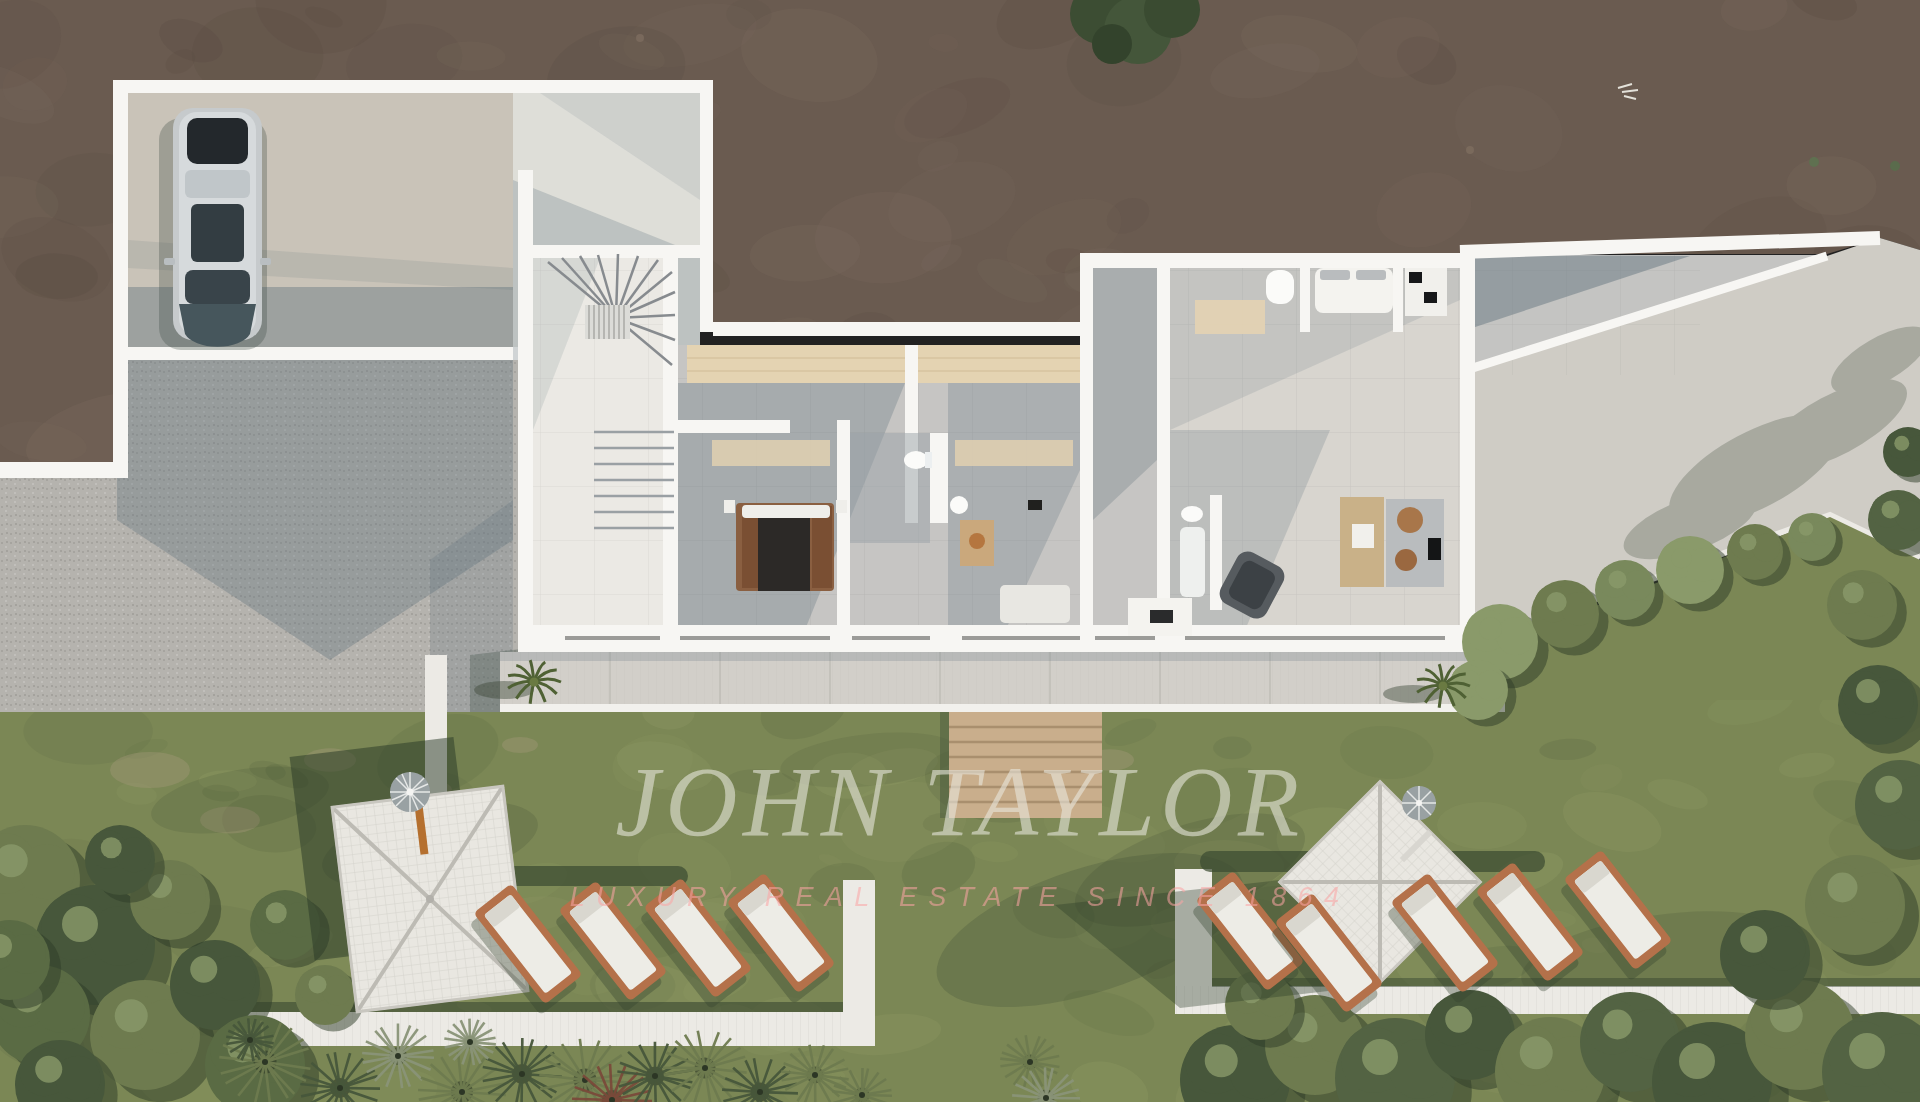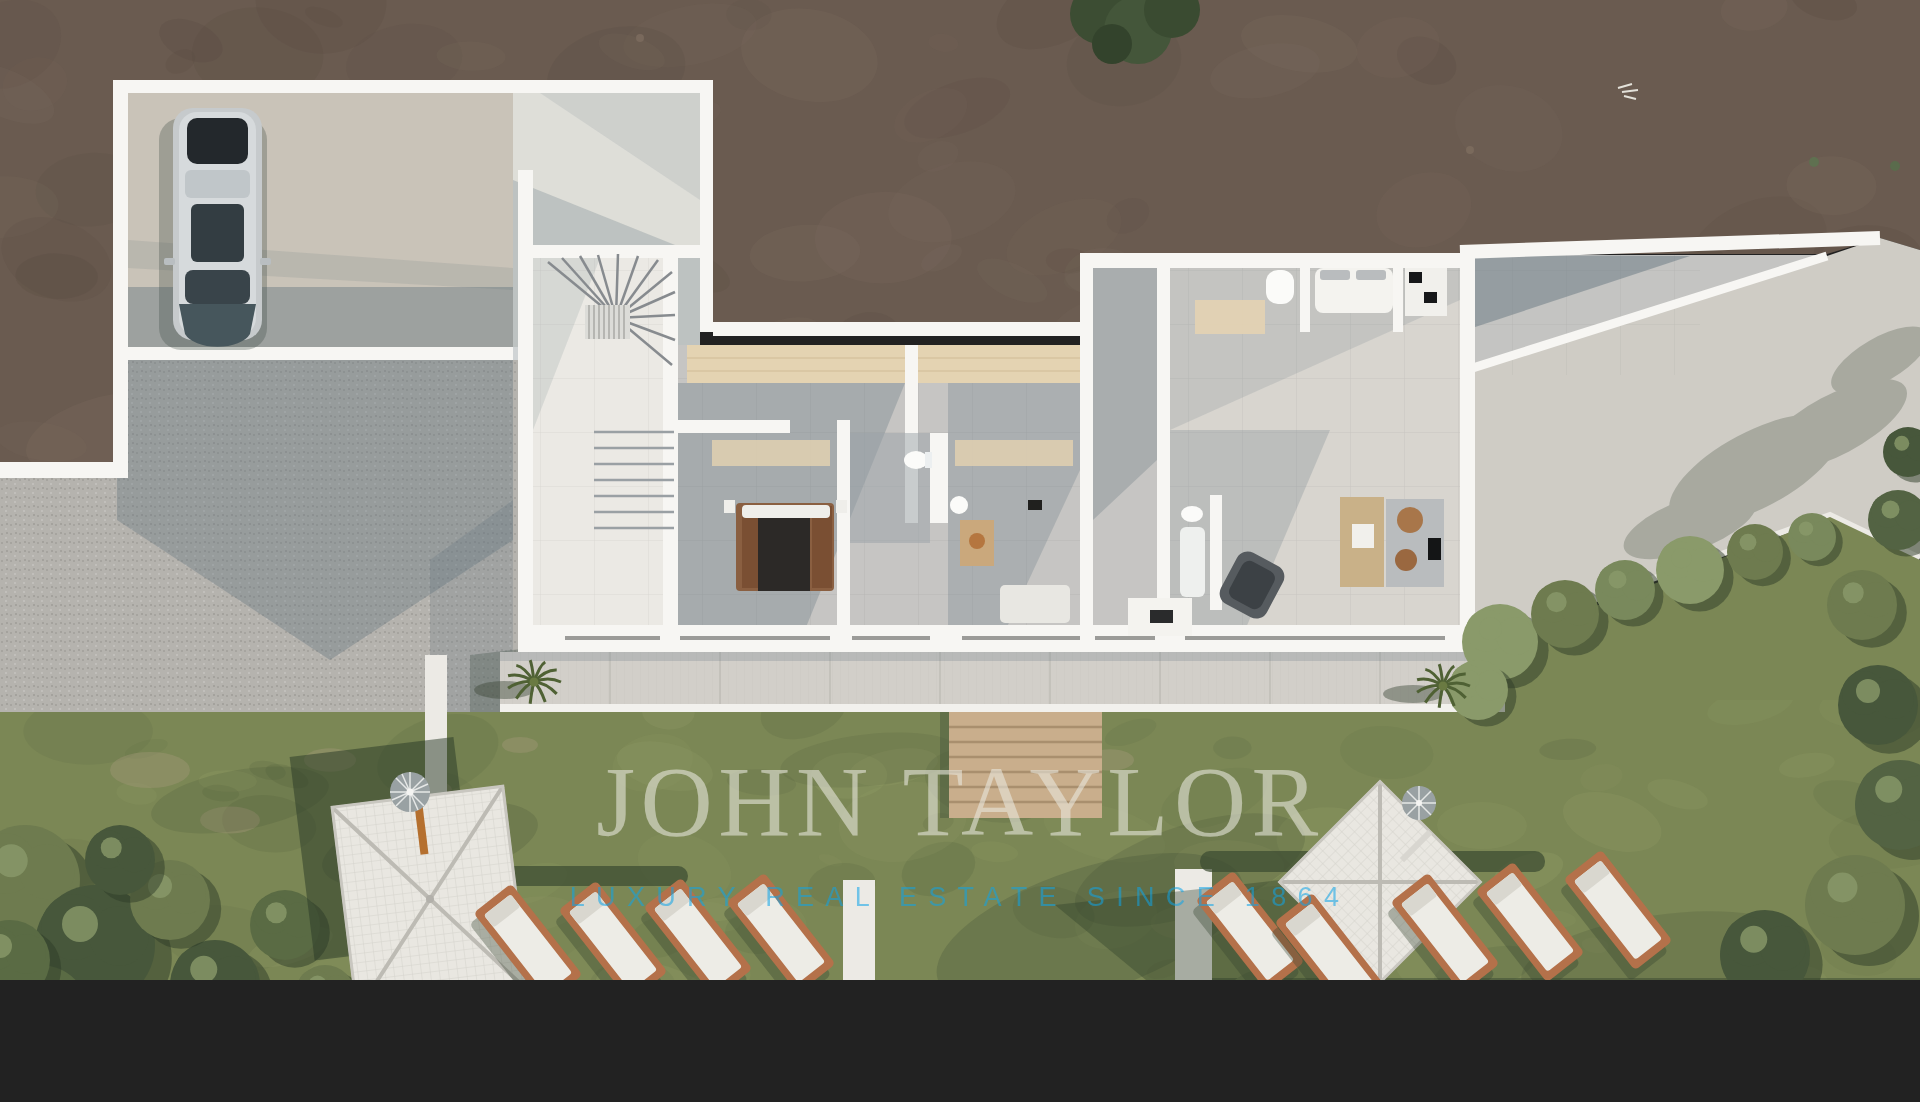--- a/index.html
+++ b/index.html
@@ -1,17 +1,17 @@
 <!DOCTYPE html>
 <html><head>
 <meta charset="utf-8">
 <style>
   html,body{margin:0;padding:0;background:#222;}
-  #stage{position:relative;width:1920px;height:980px;overflow:hidden;
-         font-family:"Liberation Sans",sans-serif;}
+  #stage{position:relative;width:1920px;height:1102px;overflow:hidden;
+         font-family:"Liberation Sans",sans-serif;font-style:italic;}
   #stage svg{position:absolute;inset:0;display:block;}
   .wm{position:absolute;left:0;right:0;text-align:center;pointer-events:none;
       -webkit-user-select:none;user-select:none;}
   .wm-title{top:752px;font-family:"Liberation Serif",serif;font-size:100px;
       font-weight:400;letter-spacing:.055em;line-height:1;opacity:.58;}
   .wm-sub{top:884px;font-family:"Liberation Sans",sans-serif;font-size:27px;
       font-weight:300;letter-spacing:.42em;line-height:1;opacity:.55;}
 </style>
 </head>
 <body>
@@ -1158,14 +1158,14 @@
         <g transform="translate(1618,910) rotate(-38)">
           <rect x="-34" y="-52" width="48" height="116" rx="5" fill="#33422e" opacity="0.35"></rect>
           <rect x="-24" y="-58" width="48" height="116" rx="5" fill="#b4714a"></rect>
           <rect x="-17" y="-50" width="34" height="100" rx="3" fill="#edece6"></rect>
           <rect x="-17" y="-50" width="34" height="16" rx="3" fill="#d9d7cf"></rect>
         </g>
       </g>
 </svg>
 
 <div class="wm wm-title" style="color: rgb(234, 233, 224);">JOHN TAYLOR</div>
-<div class="wm wm-sub" style="color: #0ea5e9;">LUXURY REAL ESTATE SINCE 1864</div>
+<div class="wm wm-sub" style="color: #fca5a5;">LUXURY REAL ESTATE SINCE 1864</div>
 </div>
 
 </body></html>

